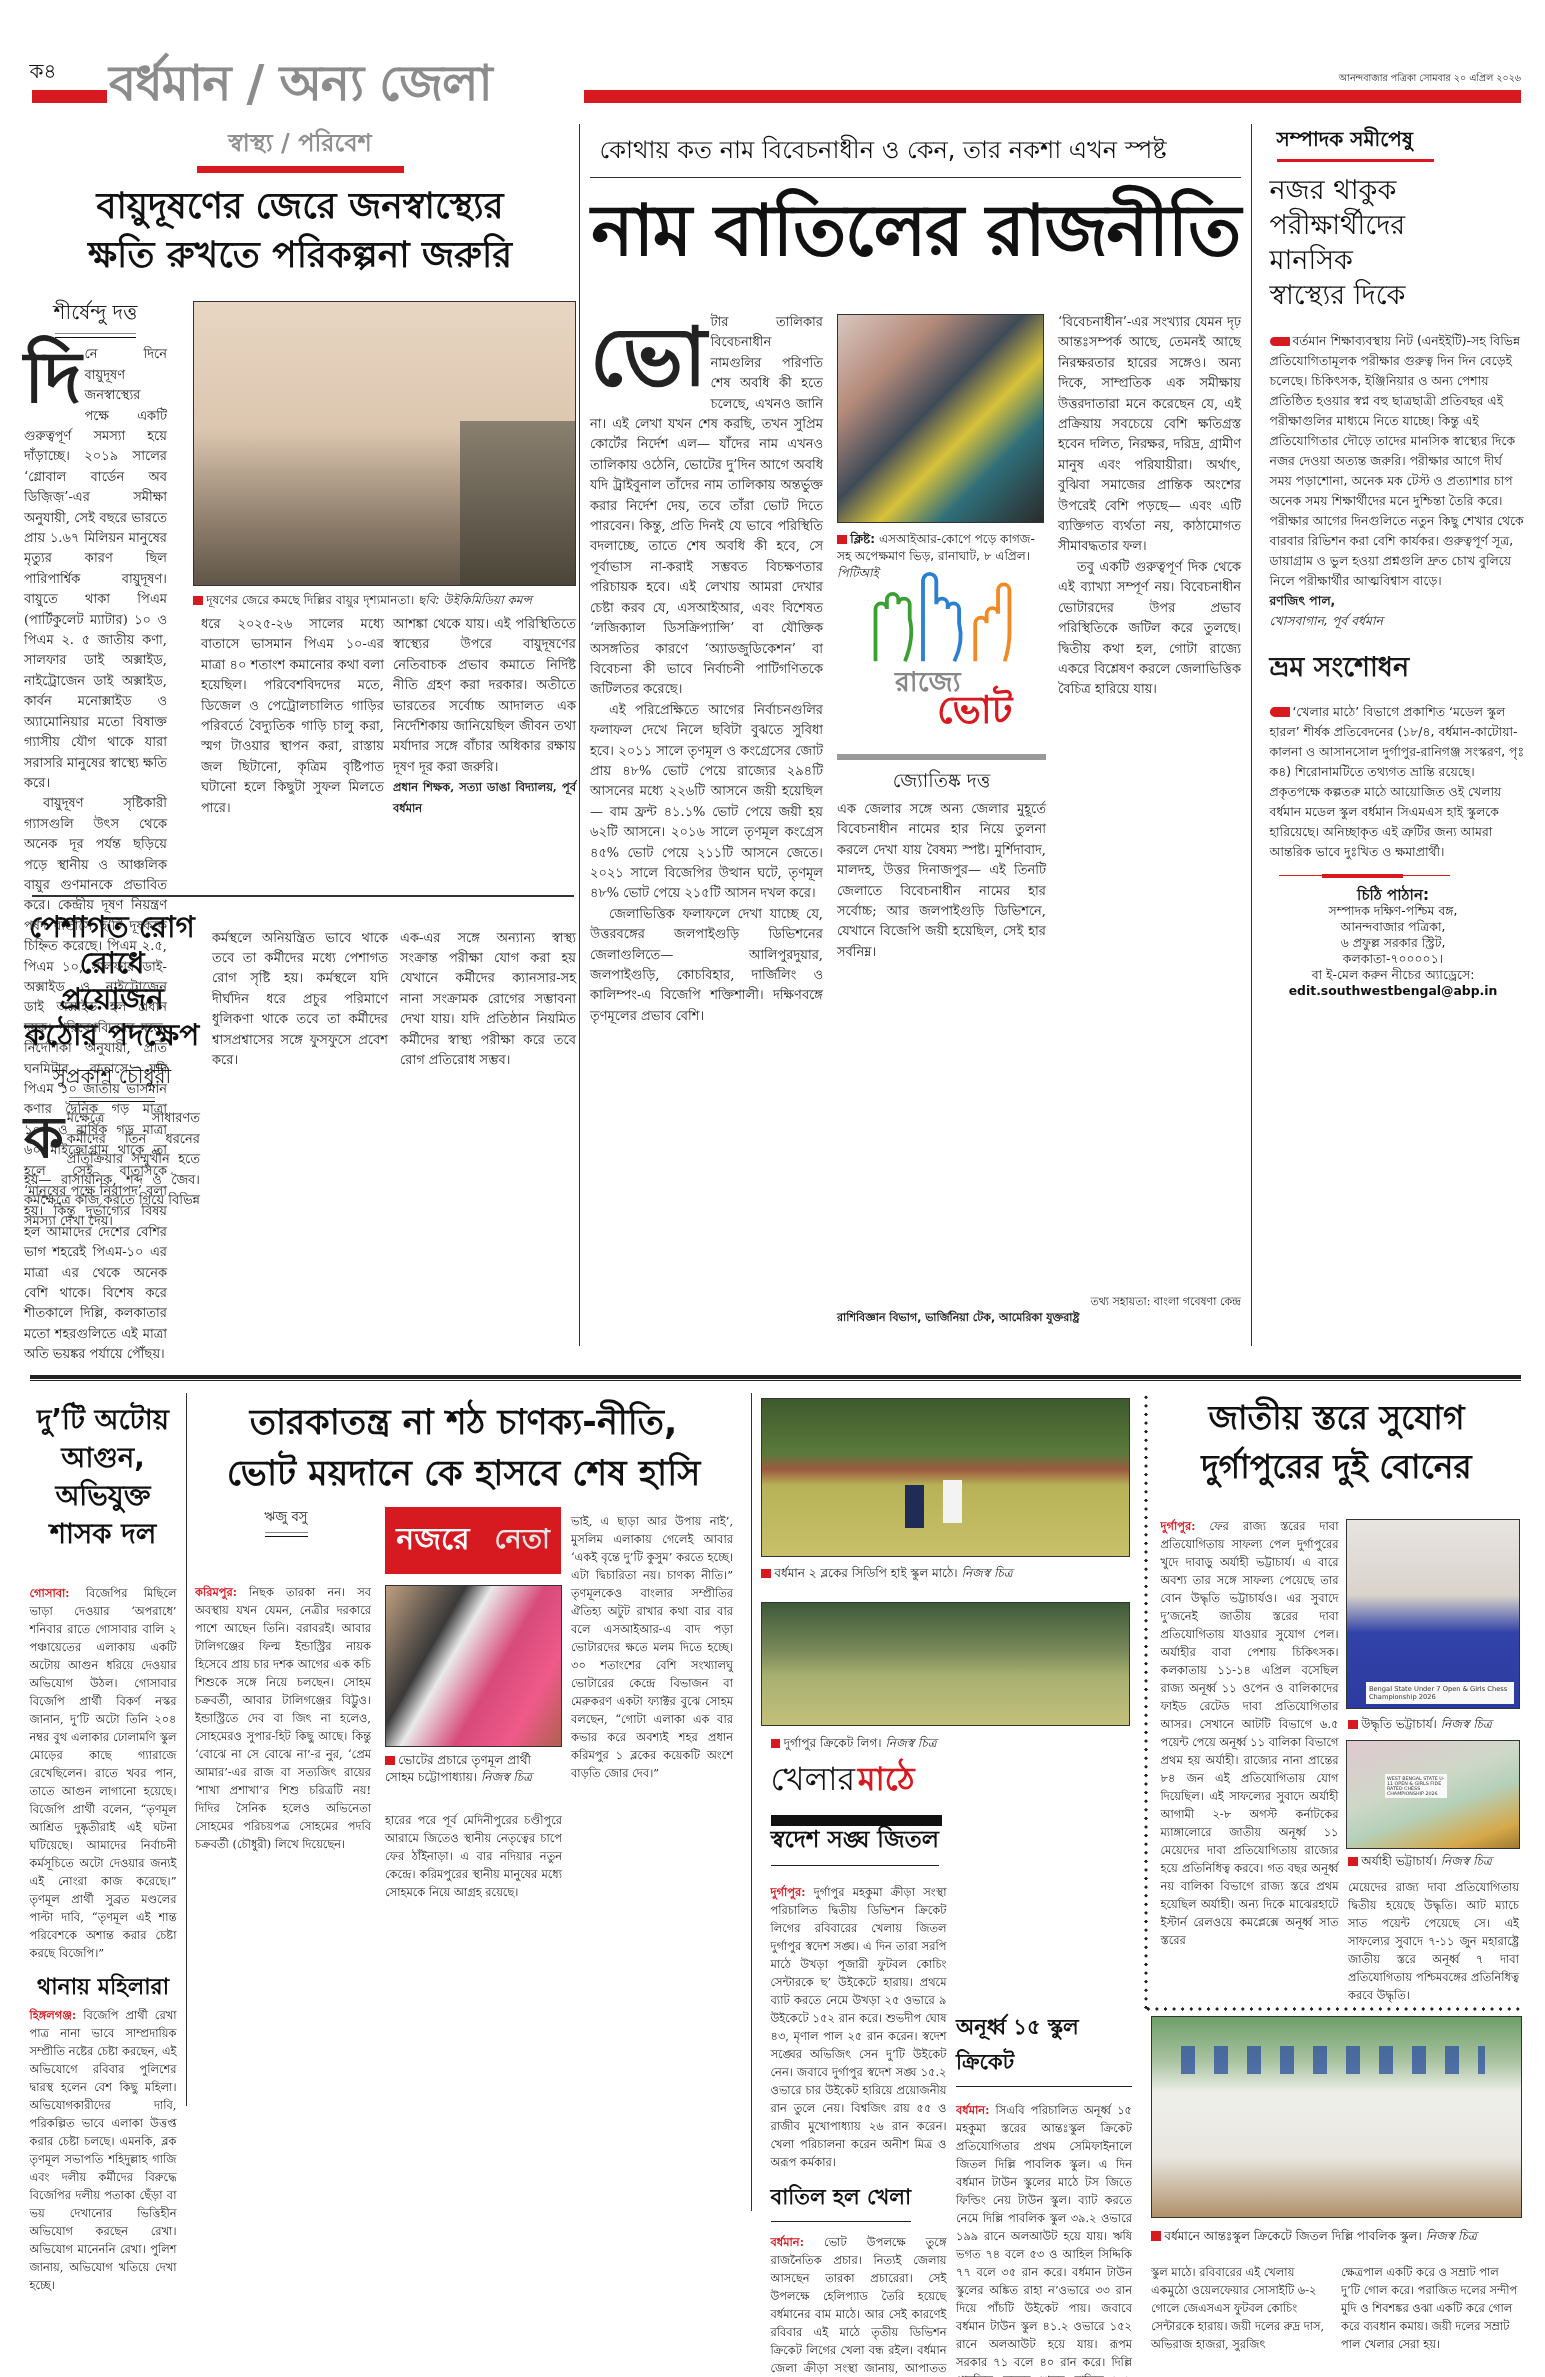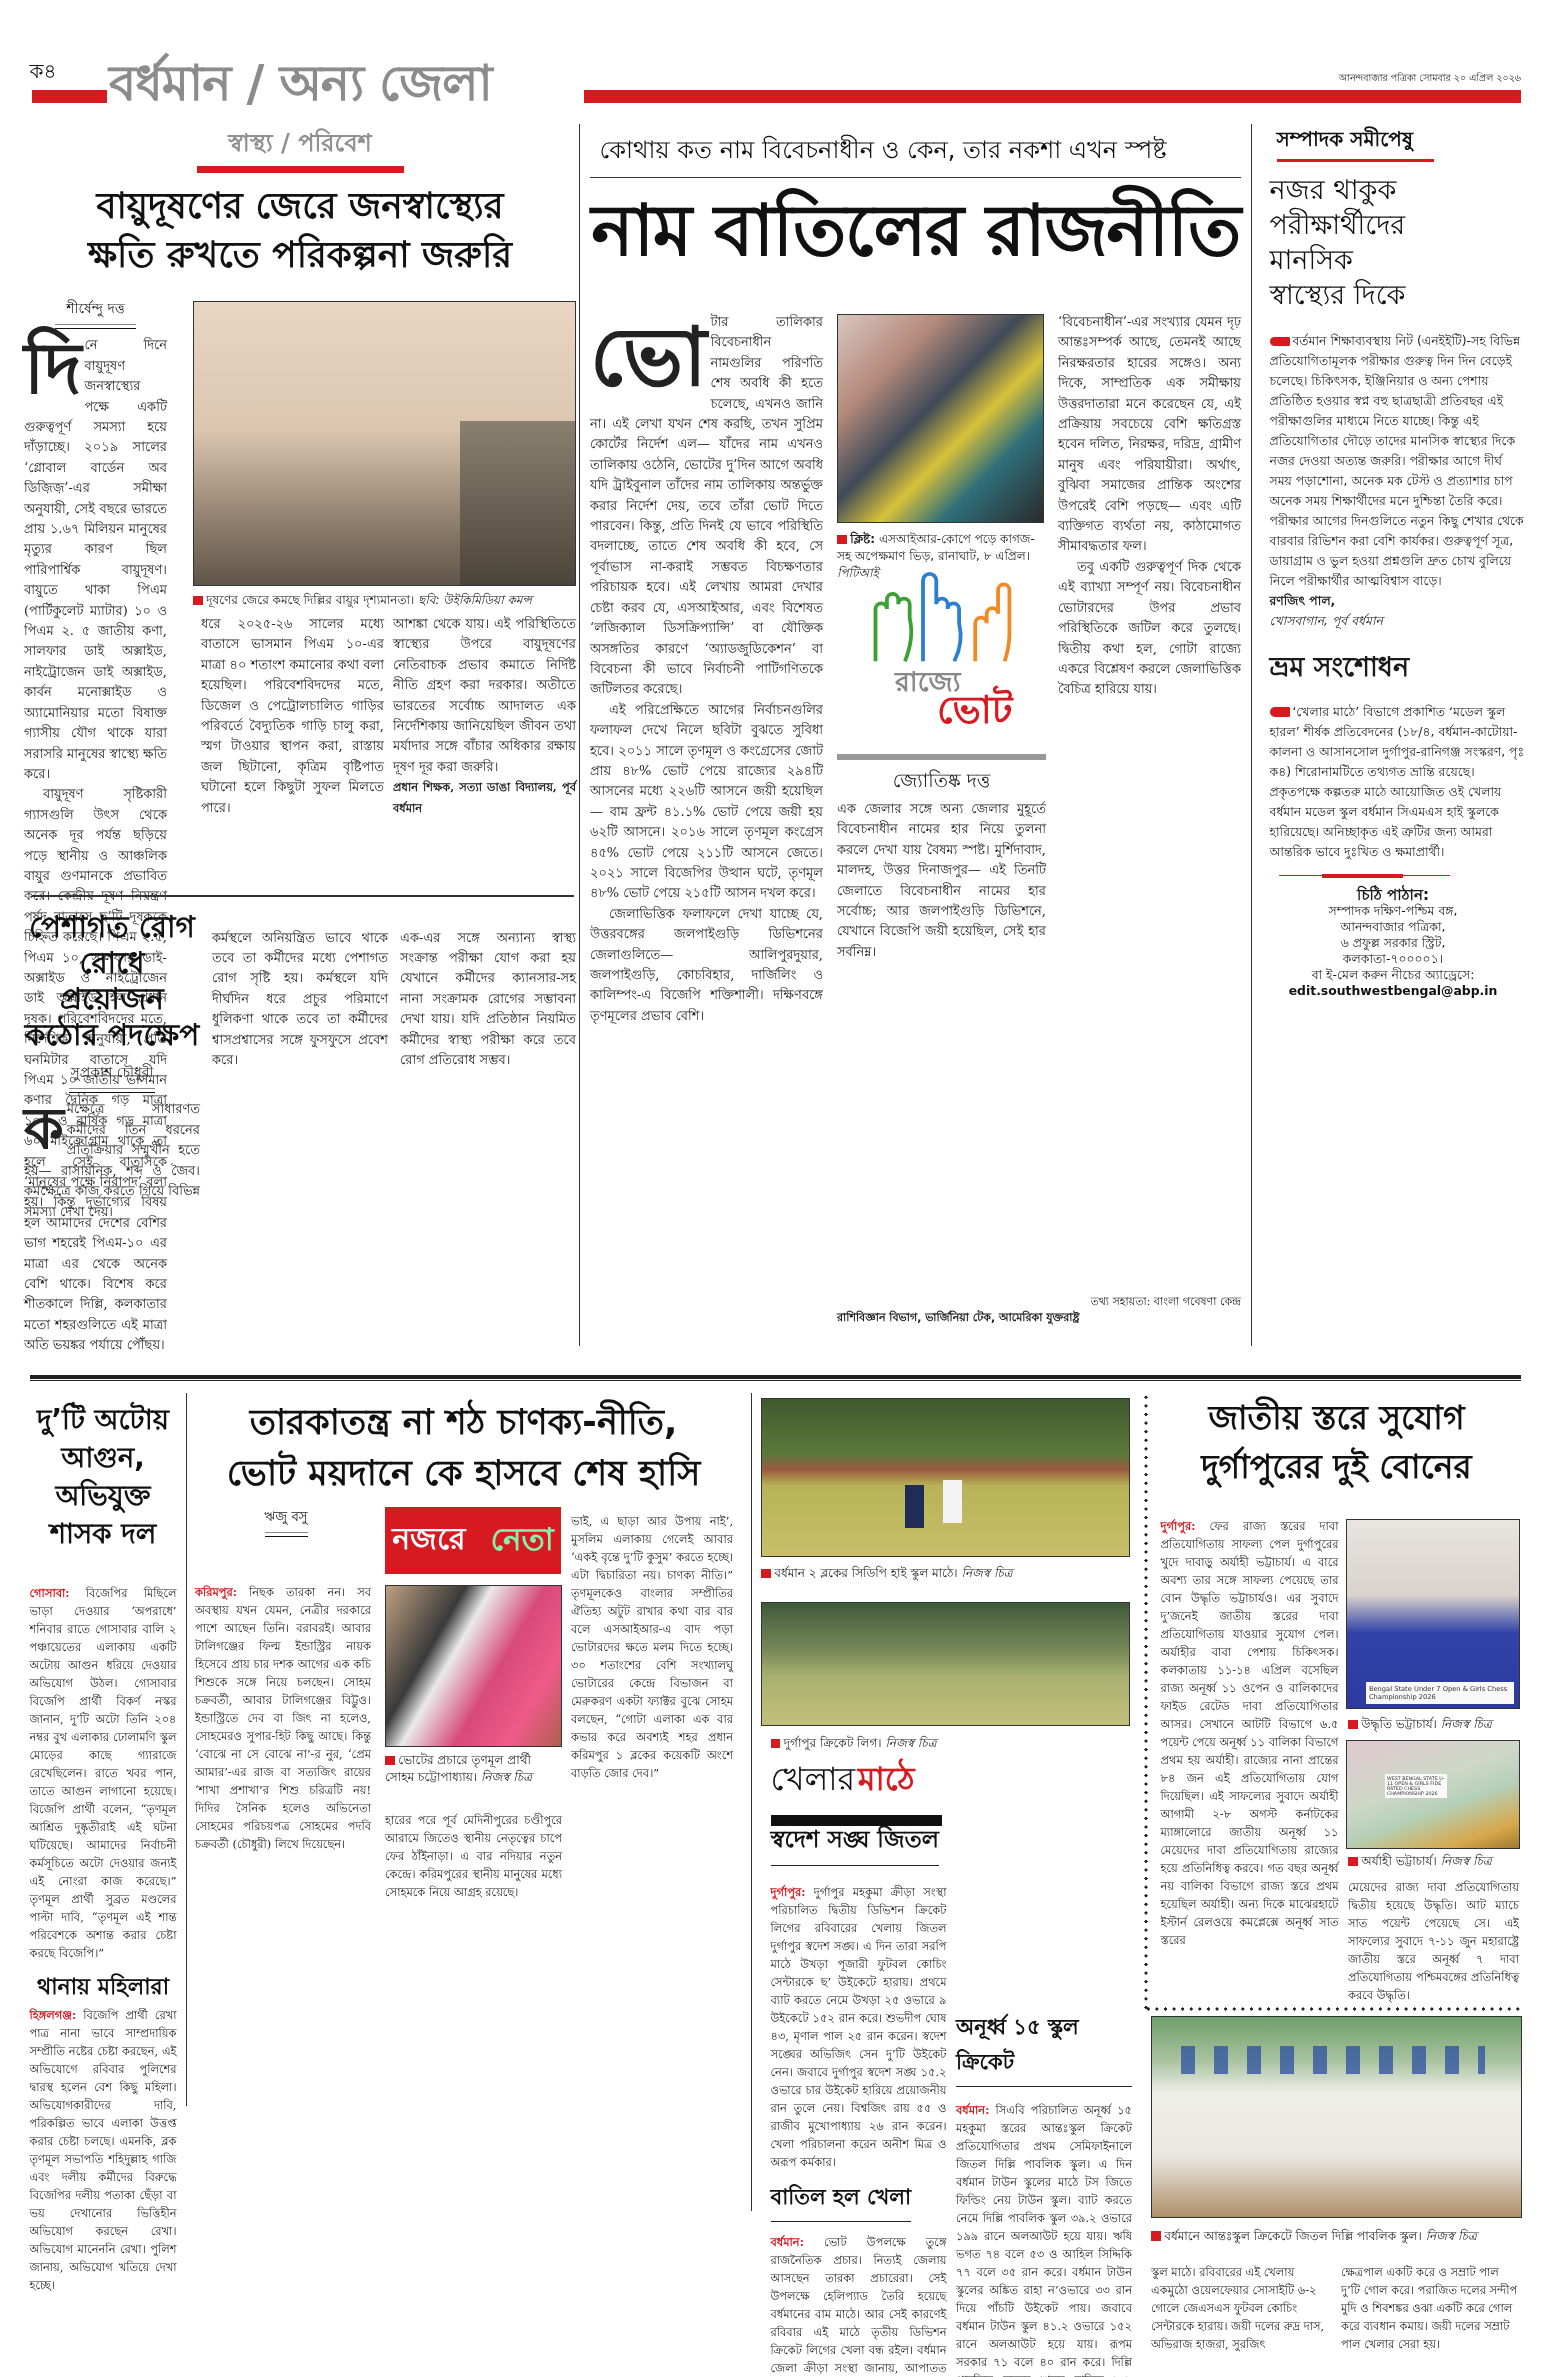--- a/index.html
+++ b/index.html
@@ -12,21 +12,21 @@
   .dateline { color: #d71920; font-weight: bold; }
   .cap { font-family: "DejaVu Sans", sans-serif; font-size: 12px; line-height: 17px; color: #222; }
   .cap .sq { display: inline-block; width: 9.5px; height: 9.5px; background: #d71920; margin-right: 3.8px; vertical-align: -1px; }
   .cap i { font-style: italic; }
   .photo { border: 1.4px solid #333; overflow: hidden; }
   .vline { position: absolute; width: 1.4px; background: #333; }
   .hline { position: absolute; height: 1.9px; background: #333; }
   .dotv { position: absolute; width: 3.8px; background-image: radial-gradient(circle, #222 1.4px, transparent 1.7px); background-size: 3.8px 8.6px; }
   .doth { position: absolute; height: 3.8px; background-image: radial-gradient(circle, #222 1.4px, transparent 1.7px); background-size: 8.6px 3.8px; }
   .hd { font-family: "DejaVu Sans", sans-serif; font-weight: bold; color: #111; text-align: center; }
-  .byline { font-family: "DejaVu Serif", serif; font-size: 14px; text-align: center; }
+  .byline { font-family: "DejaVu Serif", serif; font-size: 20px; text-align: center; }
   .byline .ul { display:block; margin: 2.9px auto 0; width: 81px; height: 4.8px; border-top: 1.4px solid #888; border-bottom: 1.9px solid #111; }
   .subhd { font-family: "DejaVu Sans", sans-serif; font-weight: bold; font-size: 26px; color:#111; border-bottom: 1.4px solid #222; display:inline-block; padding-bottom: 4.8px; }
 </style>
 </head>
 <body>
 
 <div class="abs" style="left:0;top:0;width:1545px;height:114px;">
   <div class="abs" style="left:29.5px;top:56px;font-family:'DejaVu Sans',sans-serif;font-size:20px;color:#111;">ক৪</div>
   <div class="abs" style="left:32px;top:90px;width:75px;height:13.3px;background:#d71920;"></div>
   <div class="abs" style="left:109px;top:46px;font-family:'DejaVu Sans',sans-serif;font-weight:bold;font-size:49px;color:#8c8c8c;letter-spacing:-1px;">বর্ধমান / অন্য জেলা</div>
@@ -198,21 +198,21 @@
 <div class="vline" style="left:186px;top:1393px;height:713px;"></div>
 
 <div class="abs" style="left:195px;top:1393px;width:537px;height:975px;">
   <div class="hd" style="font-size:35px;line-height:51px;margin-top:3.8px;">
     <div>তারকাতন্ত্র না শঠ চাণক্য-নীতি,</div>
     <div>ভোট ময়দানে কে হাসবে শেষ হাসি</div>
   </div>
   <div class="abs byline" style="left:48px;top:114px;width:86px;font-size:13.3px;"><span>ঋজু বসু</span><span class="ul" style="width:43px;"></span></div>
   <div class="abs" style="left:190px;top:114px;width:176px;height:67px;background:#d71920;display:flex;align-items:center;justify-content:center;gap:25px;">
     <span style="font-family:'DejaVu Sans',sans-serif;font-weight:bold;font-size:30px;color:#fff;">নজরে</span>
-    <span style="font-family:'DejaVu Sans',sans-serif;font-weight:bold;font-size:31px;color:#86efac;">নেতা</span>
+    <span style="font-family:'DejaVu Sans',sans-serif;font-weight:bold;font-size:27px;color:#e5e5e5;">নেতা</span>
   </div>
   <div class="abs txt" style="left:0;top:190px;width:176px;font-size:11.4px;line-height:18px;">
     <span class="dateline">করিমপুর:</span> <span>নিছক তারকা নন। সব অবস্থায় যখন যেমন, নেত্রীর দরকারে পাশে আছেন তিনি। বরাবরই। আবার টালিগঞ্জের ফিল্ম ইন্ডাস্ট্রির নায়ক হিসেবে প্রায় চার দশক আগের এক কচি শিশুকে সঙ্গে নিয়ে চলছেন। সোহম চক্রবর্তী, আবার টালিগঞ্জের বিট্টুও। ইন্ডাস্ট্রিতে দেব বা জিৎ না হলেও, সোহমেরও সুপার-হিট কিছু আছে। কিন্তু ‘বোঝে না সে বোঝে না’-র নুর, ‘প্রেম আমার’-এর রাজ বা সত্যজিৎ রায়ের ‘শাখা প্রশাখা’র শিশু চরিত্রটি নয়! দিদির সৈনিক হলেও অভিনেতা সোহমের পরিচয়পত্র সোহমের পদবি চক্রবর্তী (চৌধুরী) লিখে দিয়েছেন।</span>
   </div>
   <div class="abs photo" style="left:190px;top:192px;width:177px;height:162px;background:linear-gradient(120deg,#c0a080 0%,#3a3a3a 30%,#eaeaea 40%,#d74a7a 60%,#ef5a8a 80%,#b06050 100%);"></div>
   <div class="abs cap" style="left:190px;top:359px;width:177px;">
     <span class="sq"></span><span>ভোটের প্রচারে তৃণমূল প্রার্থী সোহম চট্টোপাধ্যায়।</span> <i>নিজস্ব চিত্র</i>
   </div>
   <div class="abs txt" style="left:190px;top:418px;width:177px;font-size:11.4px;line-height:18px;">
       <p class="noind">হারের পরে পূর্ব মেদিনীপুরের চণ্ডীপুরে আরামে জিতেও স্থানীয় নেতৃত্বের চাপে ফের ঠাঁইনাড়া। এ বার নদিয়ার নতুন কেন্দ্রে। করিমপুরের স্থানীয় মানুষের মধ্যে সোহমকে নিয়ে আগ্রহ রয়েছে।</p>

